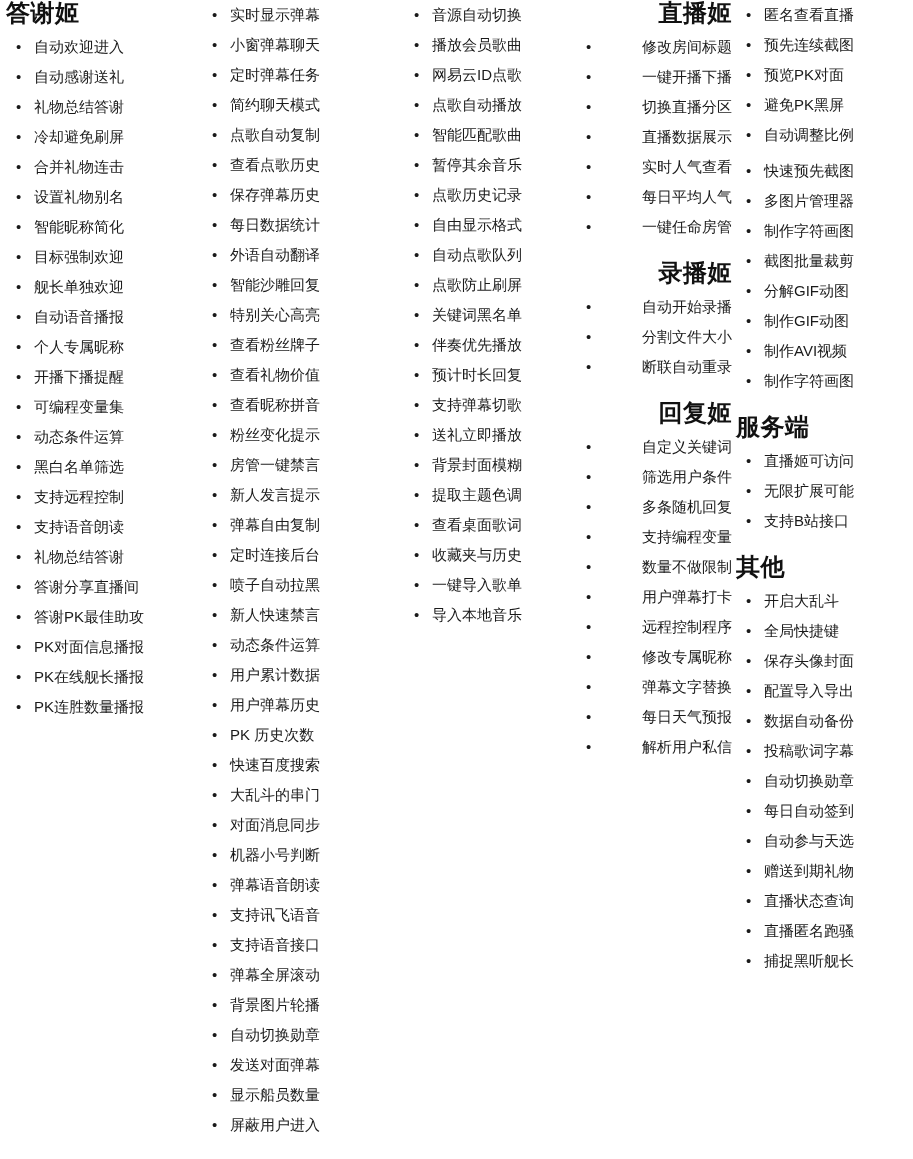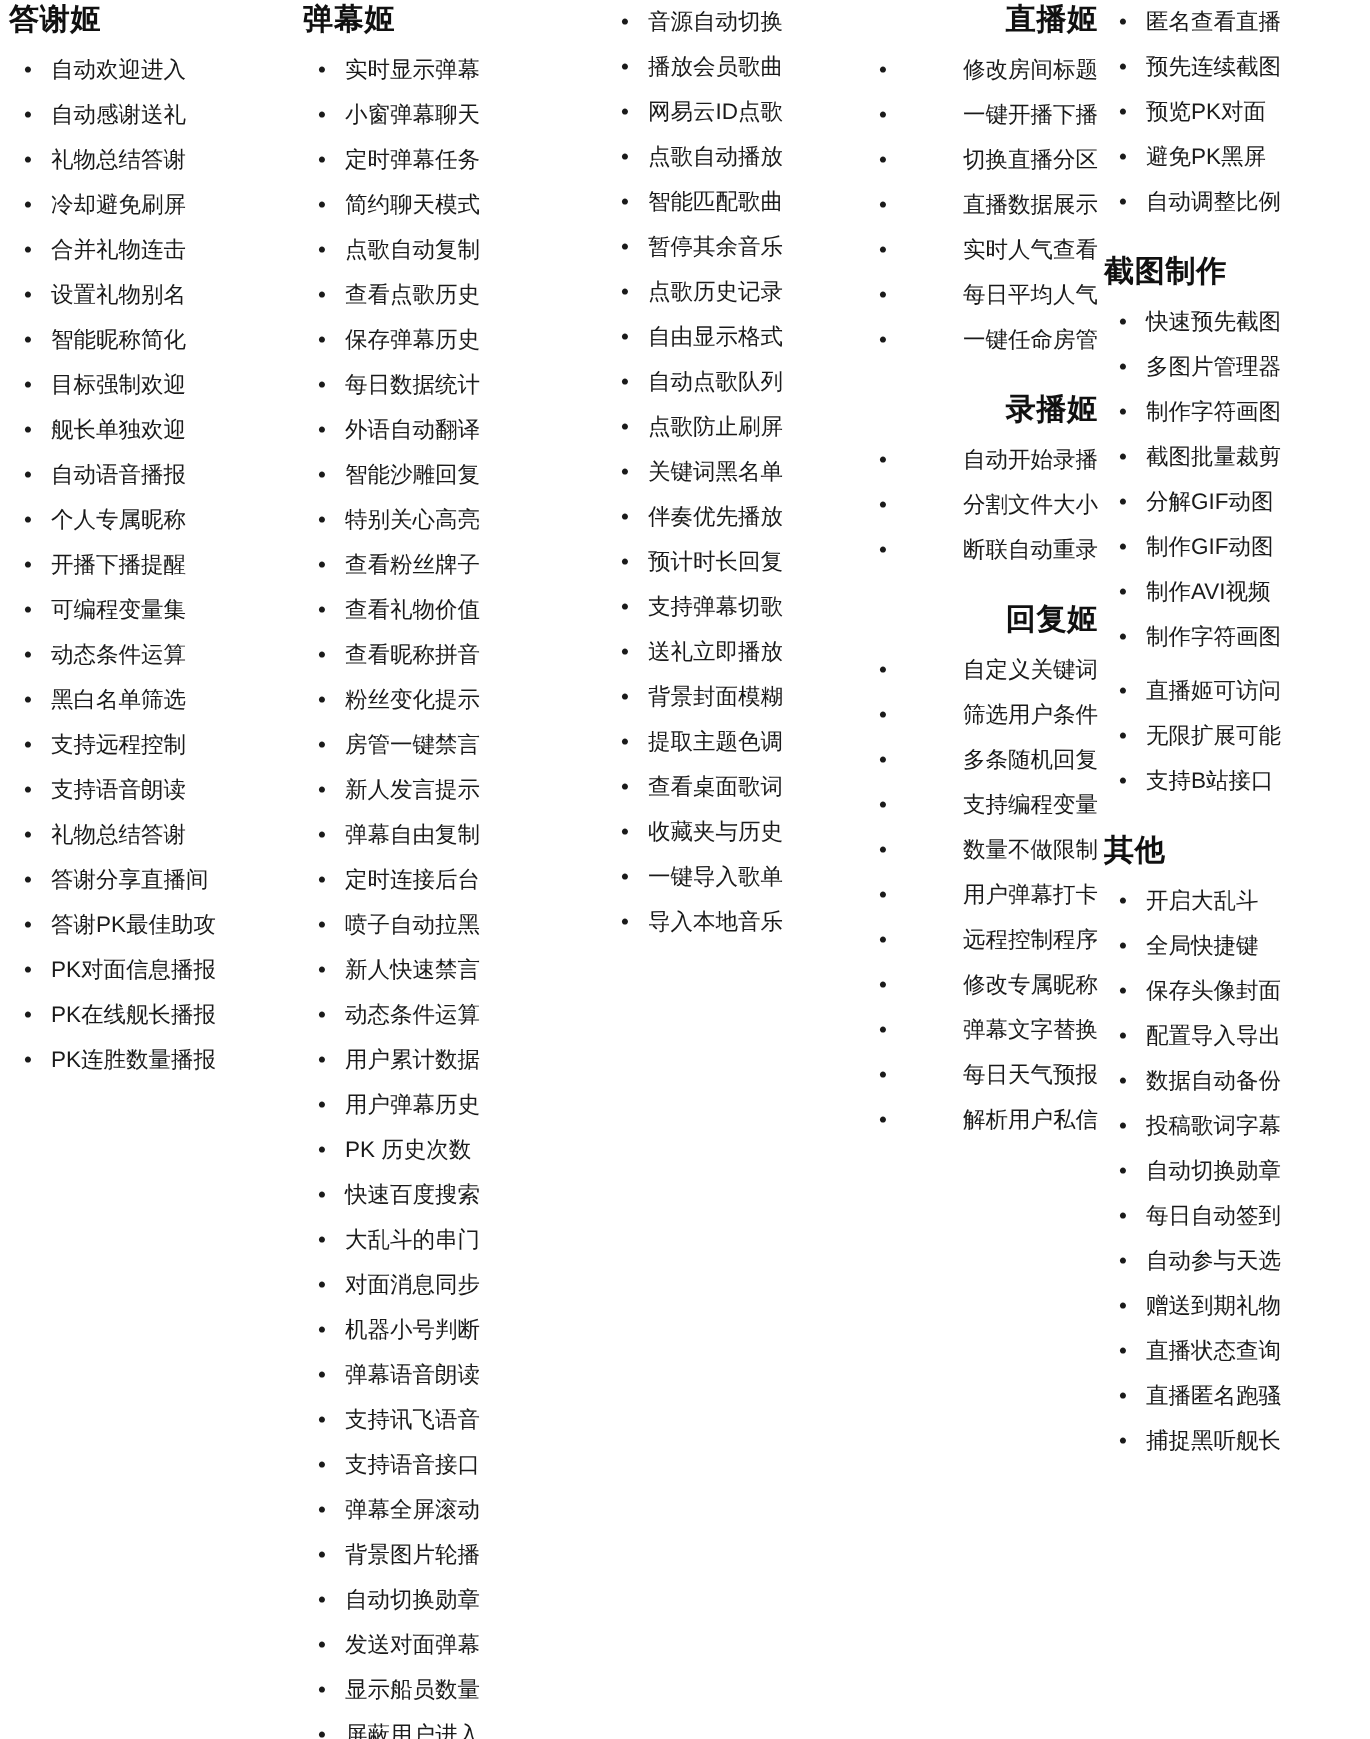--- a/index.html
+++ b/index.html
@@ -30,21 +30,21 @@
   }
   .col-0 { width: 196px; }
   .col-1 { width: 202px; }
   .col-2 { width: 172px; }
   .col-3 { width: 160px; text-align: right; }
   .col-4 { width: 170px; }
 
   .section { margin-bottom: 6px; }
 
   h2.section-title {
-    font-size: 20px;
+    font-size: 24px;
     font-weight: bold;
     line-height: 26px;
     margin: 0 0 6px 0;
     letter-spacing: 0.5px;
     color: #111111;
   }
   .section + .section h2.section-title {
     margin-top: 18px;
   }
   ul.item-list {
@@ -99,21 +99,20 @@
             <li><span class="bullet">•</span><span>答谢分享直播间</span></li>
             <li><span class="bullet">•</span><span>答谢PK最佳助攻</span></li>
             <li><span class="bullet">•</span><span>PK对面信息播报</span></li>
             <li><span class="bullet">•</span><span>PK在线舰长播报</span></li>
             <li><span class="bullet">•</span><span>PK连胜数量播报</span></li>
           </ul>
         </div>
       </div>
     <div class="column col-1">
         <div class="section">
-          <h2 class="section-title">弹幕姬</h2>
           <ul class="item-list">
             <li><span class="bullet">•</span><span>实时显示弹幕</span></li>
             <li><span class="bullet">•</span><span>小窗弹幕聊天</span></li>
             <li><span class="bullet">•</span><span>定时弹幕任务</span></li>
             <li><span class="bullet">•</span><span>简约聊天模式</span></li>
             <li><span class="bullet">•</span><span>点歌自动复制</span></li>
             <li><span class="bullet">•</span><span>查看点歌历史</span></li>
             <li><span class="bullet">•</span><span>保存弹幕历史</span></li>
             <li><span class="bullet">•</span><span>每日数据统计</span></li>
             <li><span class="bullet">•</span><span>外语自动翻译</span></li>
@@ -218,33 +217,33 @@
         <div class="section">
           <ul class="item-list">
             <li><span class="bullet">•</span><span>匿名查看直播</span></li>
             <li><span class="bullet">•</span><span>预先连续截图</span></li>
             <li><span class="bullet">•</span><span>预览PK对面</span></li>
             <li><span class="bullet">•</span><span>避免PK黑屏</span></li>
             <li><span class="bullet">•</span><span>自动调整比例</span></li>
           </ul>
         </div>
         <div class="section">
-          <h2 class="section-title">截图制作</h2>
           <ul class="item-list">
             <li><span class="bullet">•</span><span>快速预先截图</span></li>
             <li><span class="bullet">•</span><span>多图片管理器</span></li>
             <li><span class="bullet">•</span><span>制作字符画图</span></li>
             <li><span class="bullet">•</span><span>截图批量裁剪</span></li>
             <li><span class="bullet">•</span><span>分解GIF动图</span></li>
             <li><span class="bullet">•</span><span>制作GIF动图</span></li>
             <li><span class="bullet">•</span><span>制作AVI视频</span></li>
             <li><span class="bullet">•</span><span>制作字符画图</span></li>
           </ul>
         </div>
         <div class="section">
+          <h2 class="section-title">服务端</h2>
           <ul class="item-list">
             <li><span class="bullet">•</span><span>直播姬可访问</span></li>
             <li><span class="bullet">•</span><span>无限扩展可能</span></li>
             <li><span class="bullet">•</span><span>支持B站接口</span></li>
           </ul>
         </div>
         <div class="section">
           <h2 class="section-title">其他</h2>
           <ul class="item-list">
             <li><span class="bullet">•</span><span>开启大乱斗</span></li>

